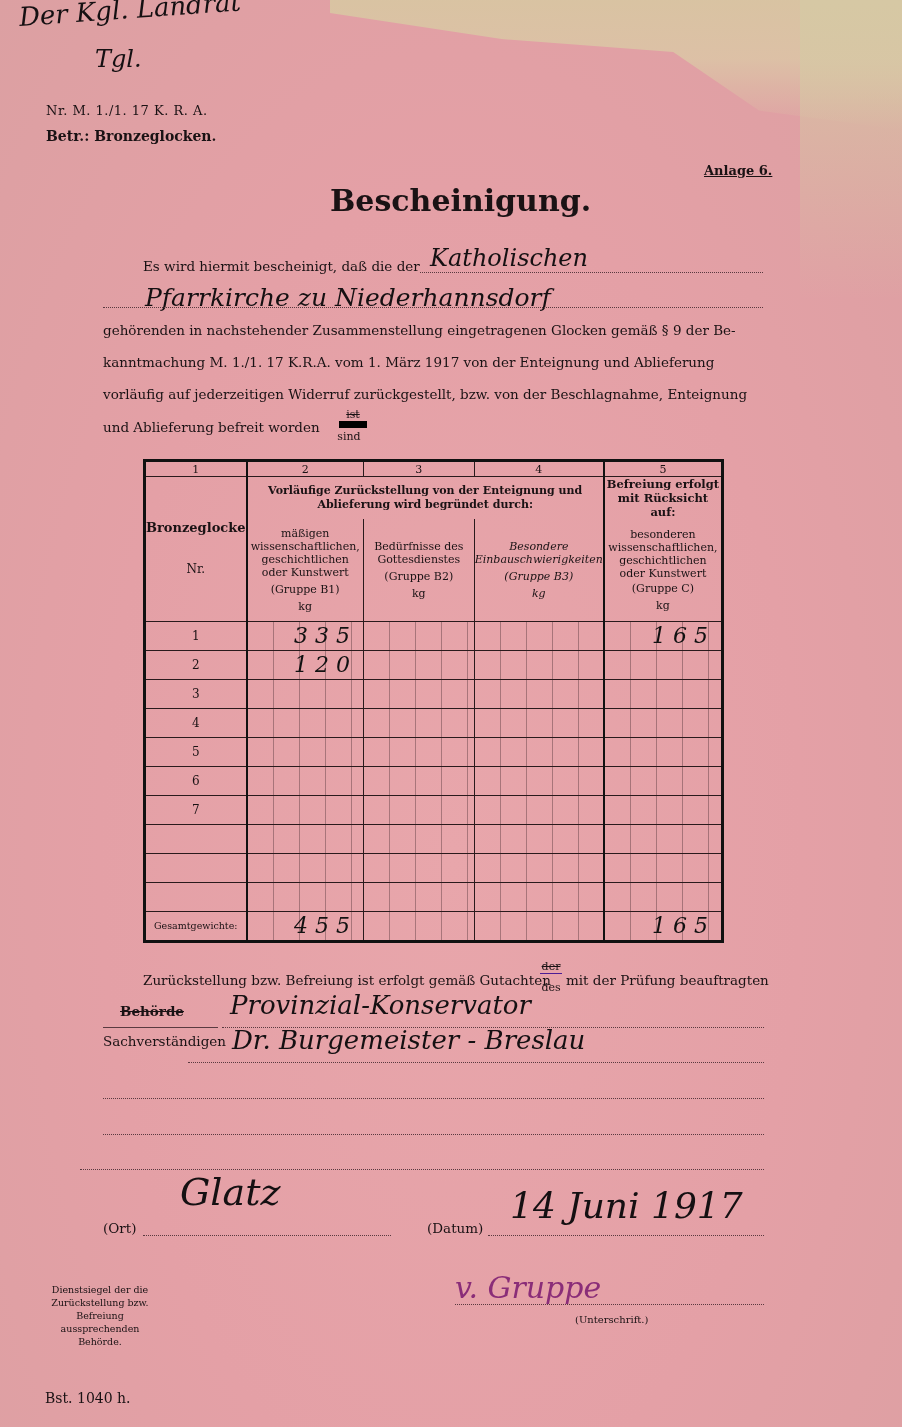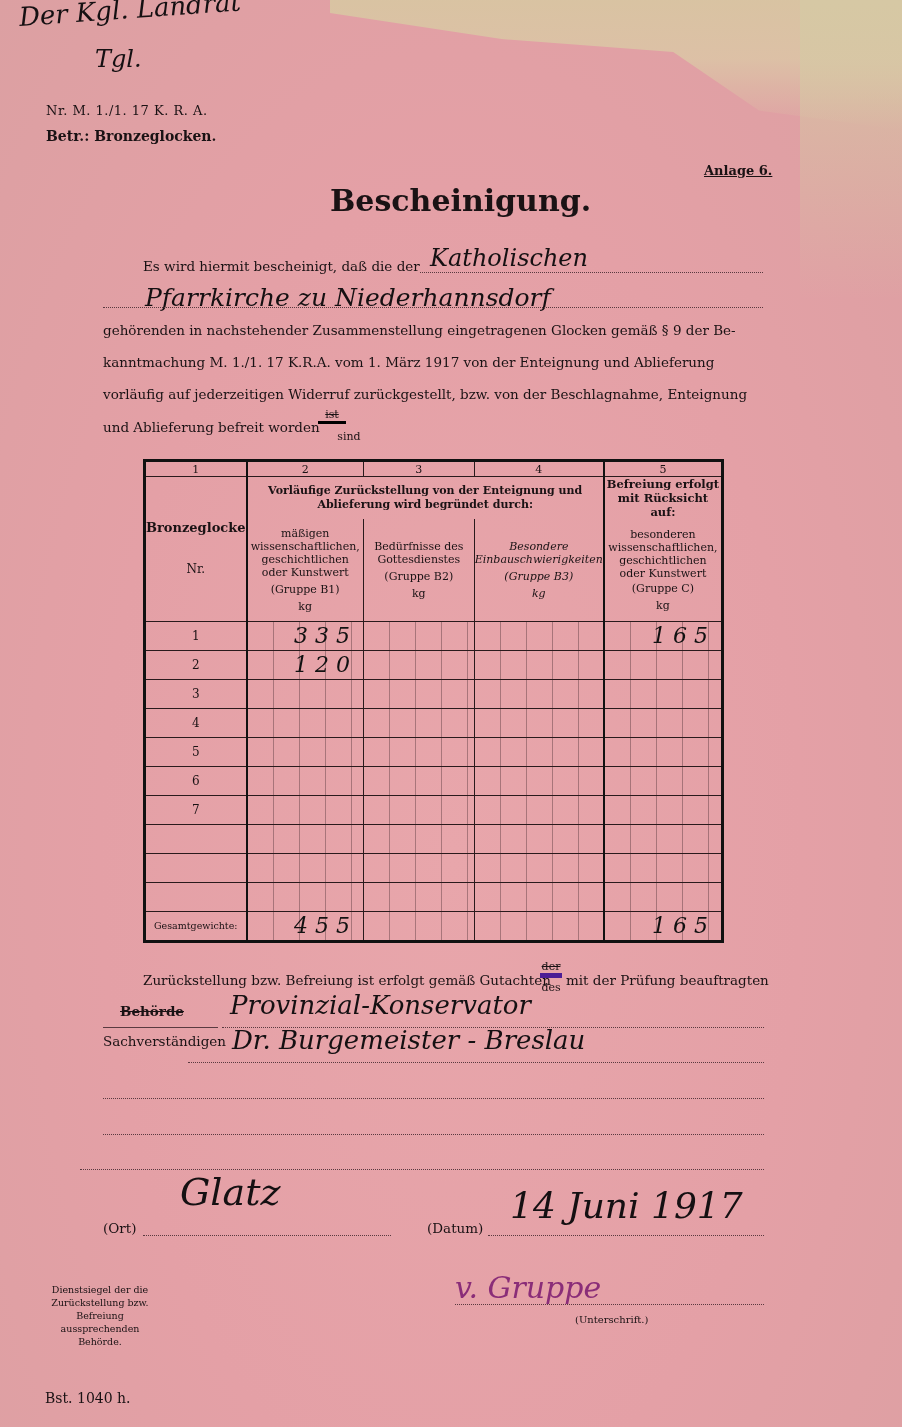--- a/index.html
+++ b/index.html
@@ -63,21 +63,21 @@
 
 <div class="p-line" style="left:143px;top:258px;">Es wird hiermit bescheinigt, daß die der</div>
 <div class="hand" style="left:430px;top:244px;font-size:24px;">Katholischen</div>
 <div class="dots" style="left:420px;top:272px;width:343px;"></div>
 <div class="hand" style="left:145px;top:283px;font-size:25px;">Pfarrkirche zu Niederhannsdorf</div>
 <div class="dots" style="left:103px;top:307px;width:660px;"></div>
 <div class="p-line" style="left:103px;top:322px;">gehörenden in nachstehender Zusammenstellung eingetragenen Glocken gemäß § 9 der Be-</div>
 <div class="p-line" style="left:103px;top:354px;">kanntmachung M. 1./1. 17 K.R.A. vom 1. März 1917 von der Enteignung und Ablieferung</div>
 <div class="p-line" style="left:103px;top:386px;">vorläufig auf jederzeitigen Widerruf zurückgestellt, bzw. von der Beschlagnahme, Enteignung</div>
 <div class="p-line" style="left:103px;top:419px;">und Ablieferung befreit worden</div>
-<div class="small-frac" style="left:318px;top:408px;width:28px;text-decoration:line-through;border-bottom:3px solid #000000;">ist</div>
+<div class="small-frac" style="left:339px;top:408px;width:28px;text-decoration:line-through;border-bottom:7px solid #000000;">ist</div>
 <div class="small-frac" style="left:335px;top:430px;width:28px;">sind</div>
 
 <table class="grid">
   <colgroup>
     <col style="width:102px">
       <col style="width:119px">
       <col style="width:120px">
       <col style="width:119px">
       <col style="width:121px">
   </colgroup>
@@ -330,21 +330,21 @@
         </td>
     <td class="thick-l rowcell">
           <div class="dotcols"></div>
           <span class="num">165</span>
         </td>
   </tr>
 </tbody>
   </table>
 
 <div class="p-line" style="left:143px;top:972px;">Zurückstellung bzw. Befreiung ist erfolgt gemäß Gutachten</div>
-<div class="small-frac" style="left:540px;top:960px;width:22px;text-decoration:line-through;border-bottom:5px solid #4c1d95;">der</div>
+<div class="small-frac" style="left:540px;top:960px;width:22px;text-decoration:line-through;border-bottom:1px solid #4c1d95;">der</div>
 <div class="small-frac" style="left:540px;top:981px;width:22px;">des</div>
 <div class="p-line" style="left:566px;top:972px;">mit der Prüfung beauftragten</div>
 
 <div class="p-line" style="left:120px;top:1003px;font-weight:bold;text-decoration:line-through;">Behörde</div>
 <div class="hand" style="left:230px;top:990px;font-size:26px;">Provinzial-Konservator</div>
 <div class="dots" style="left:222px;top:1027px;width:542px;"></div>
 <div style="position:absolute;left:103px;top:1027px;width:115px;border-bottom:1px solid #5a3a40;"></div>
 <div class="p-line" style="left:103px;top:1033px;">Sachverständigen</div>
 <div class="hand" style="left:232px;top:1025px;font-size:26px;">Dr. Burgemeister - Breslau</div>
 <div class="dots" style="left:188px;top:1062px;width:576px;"></div>

